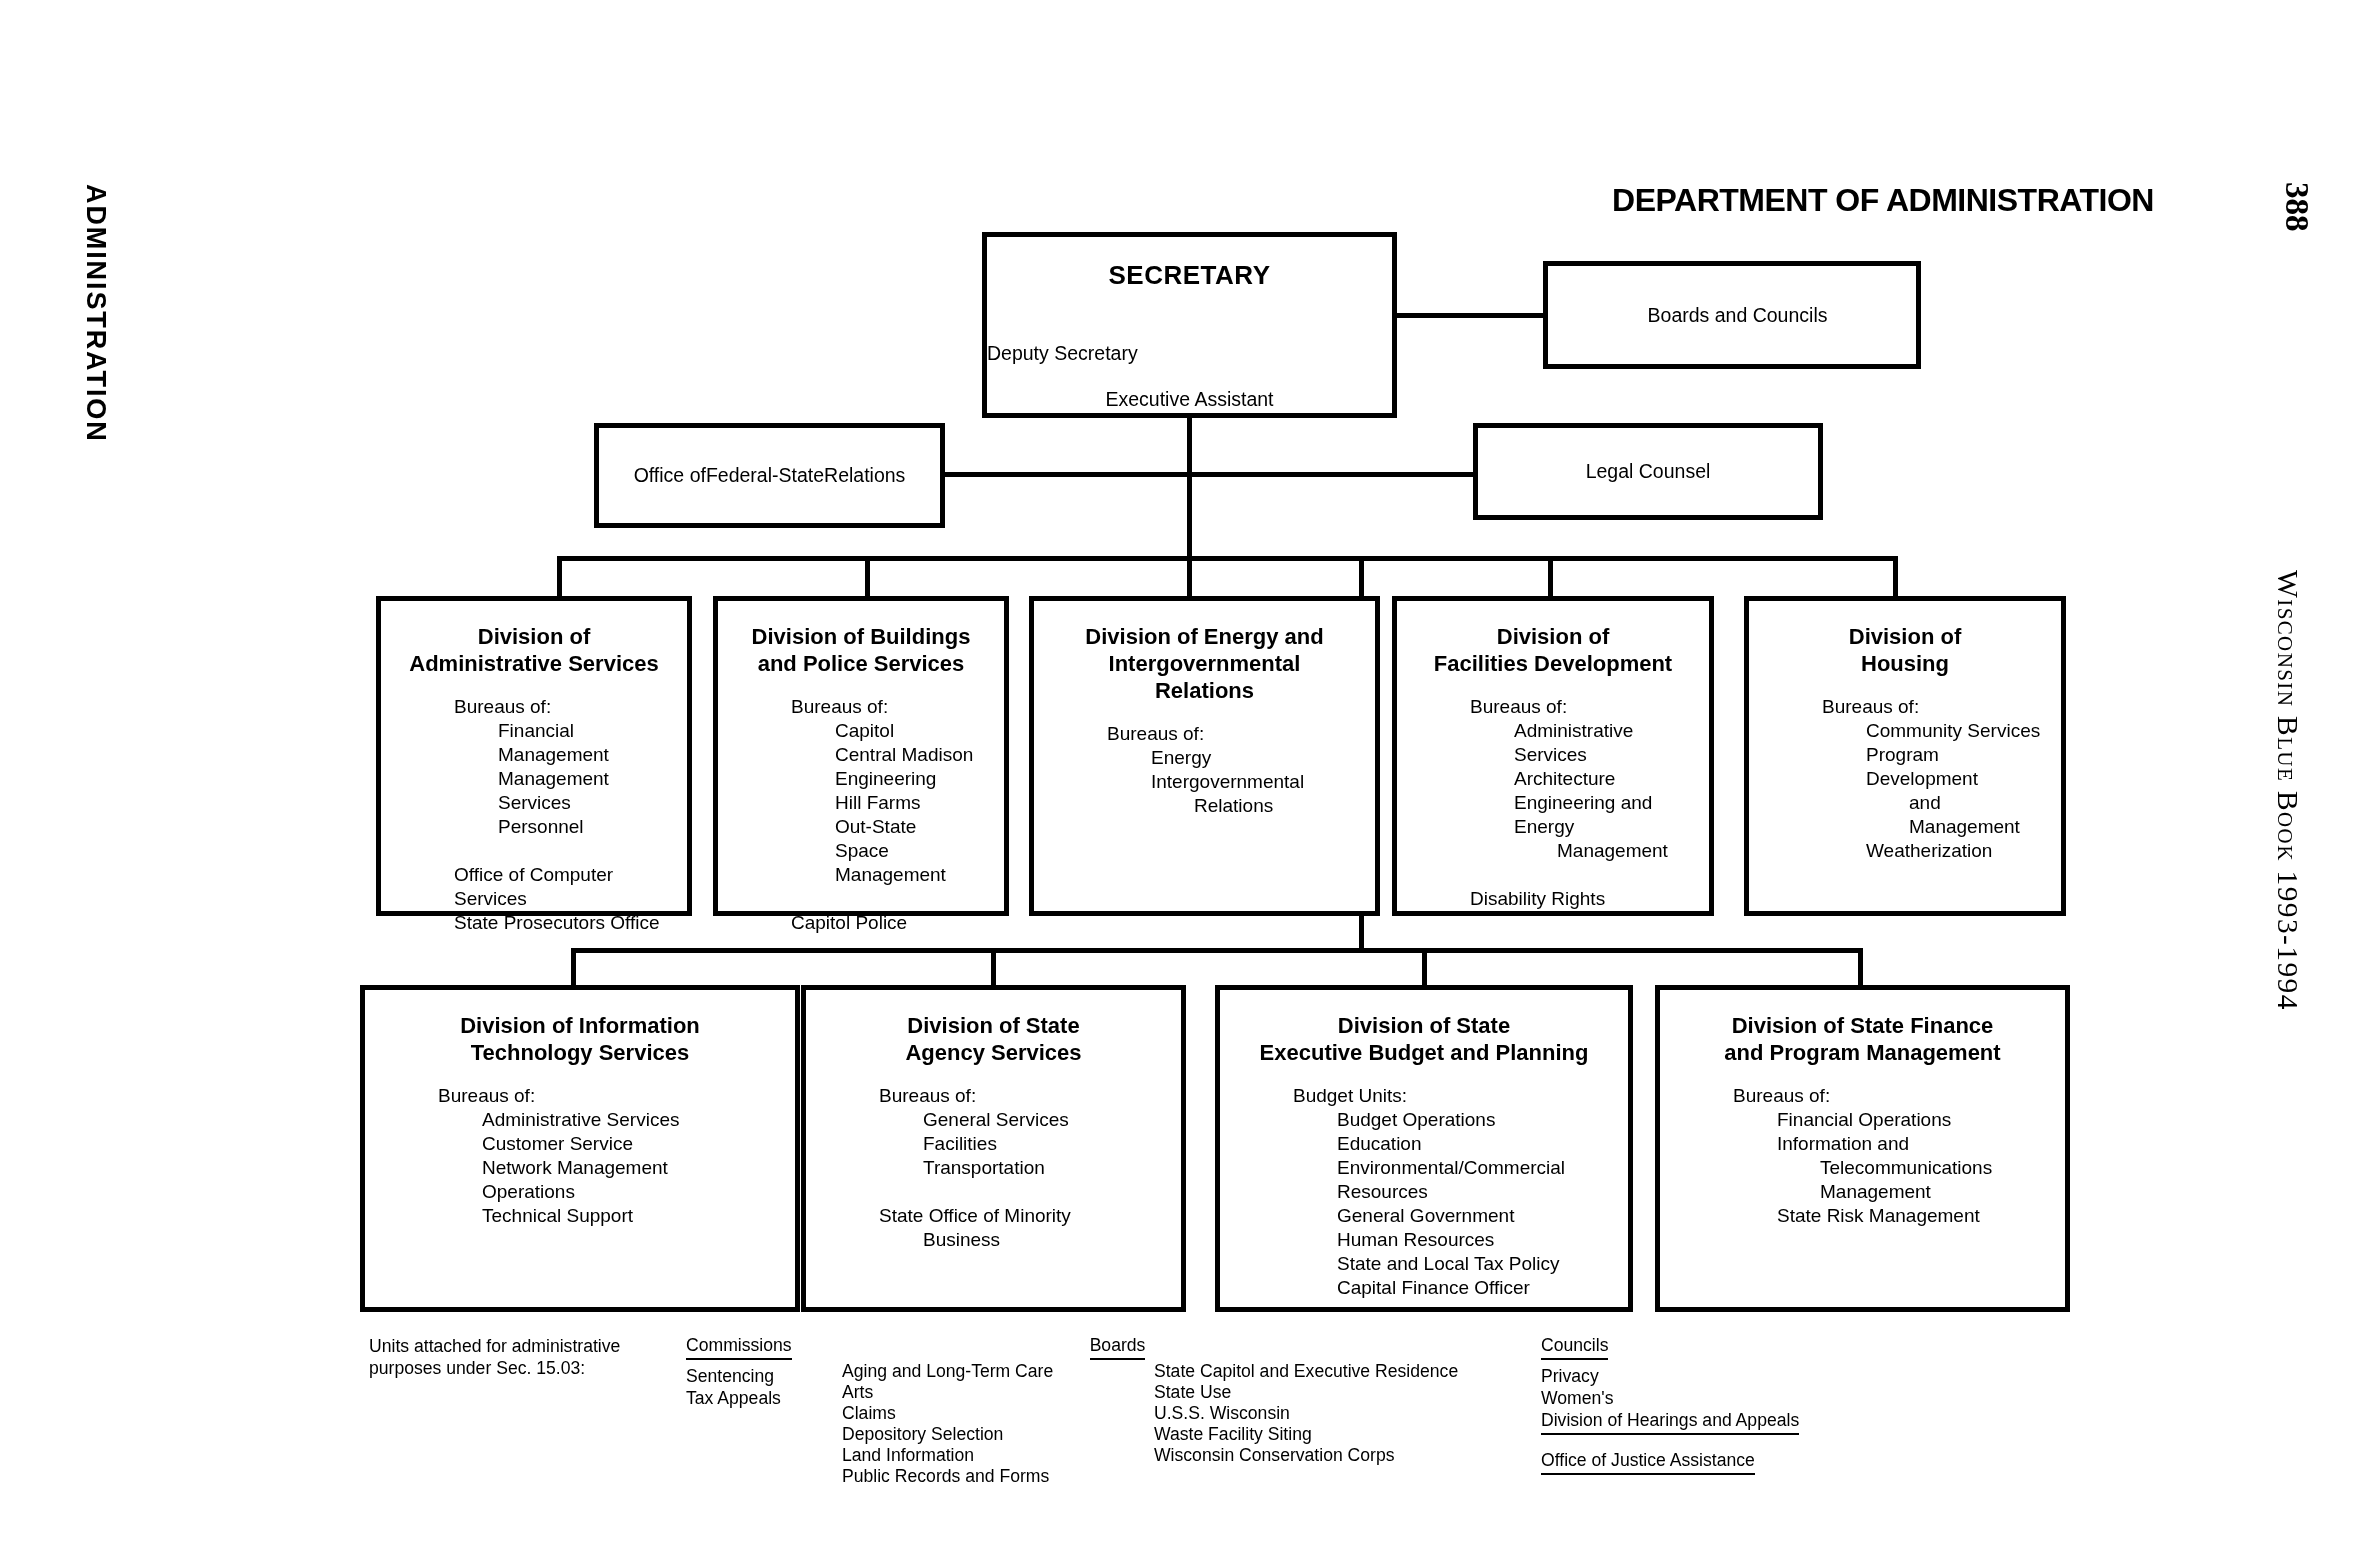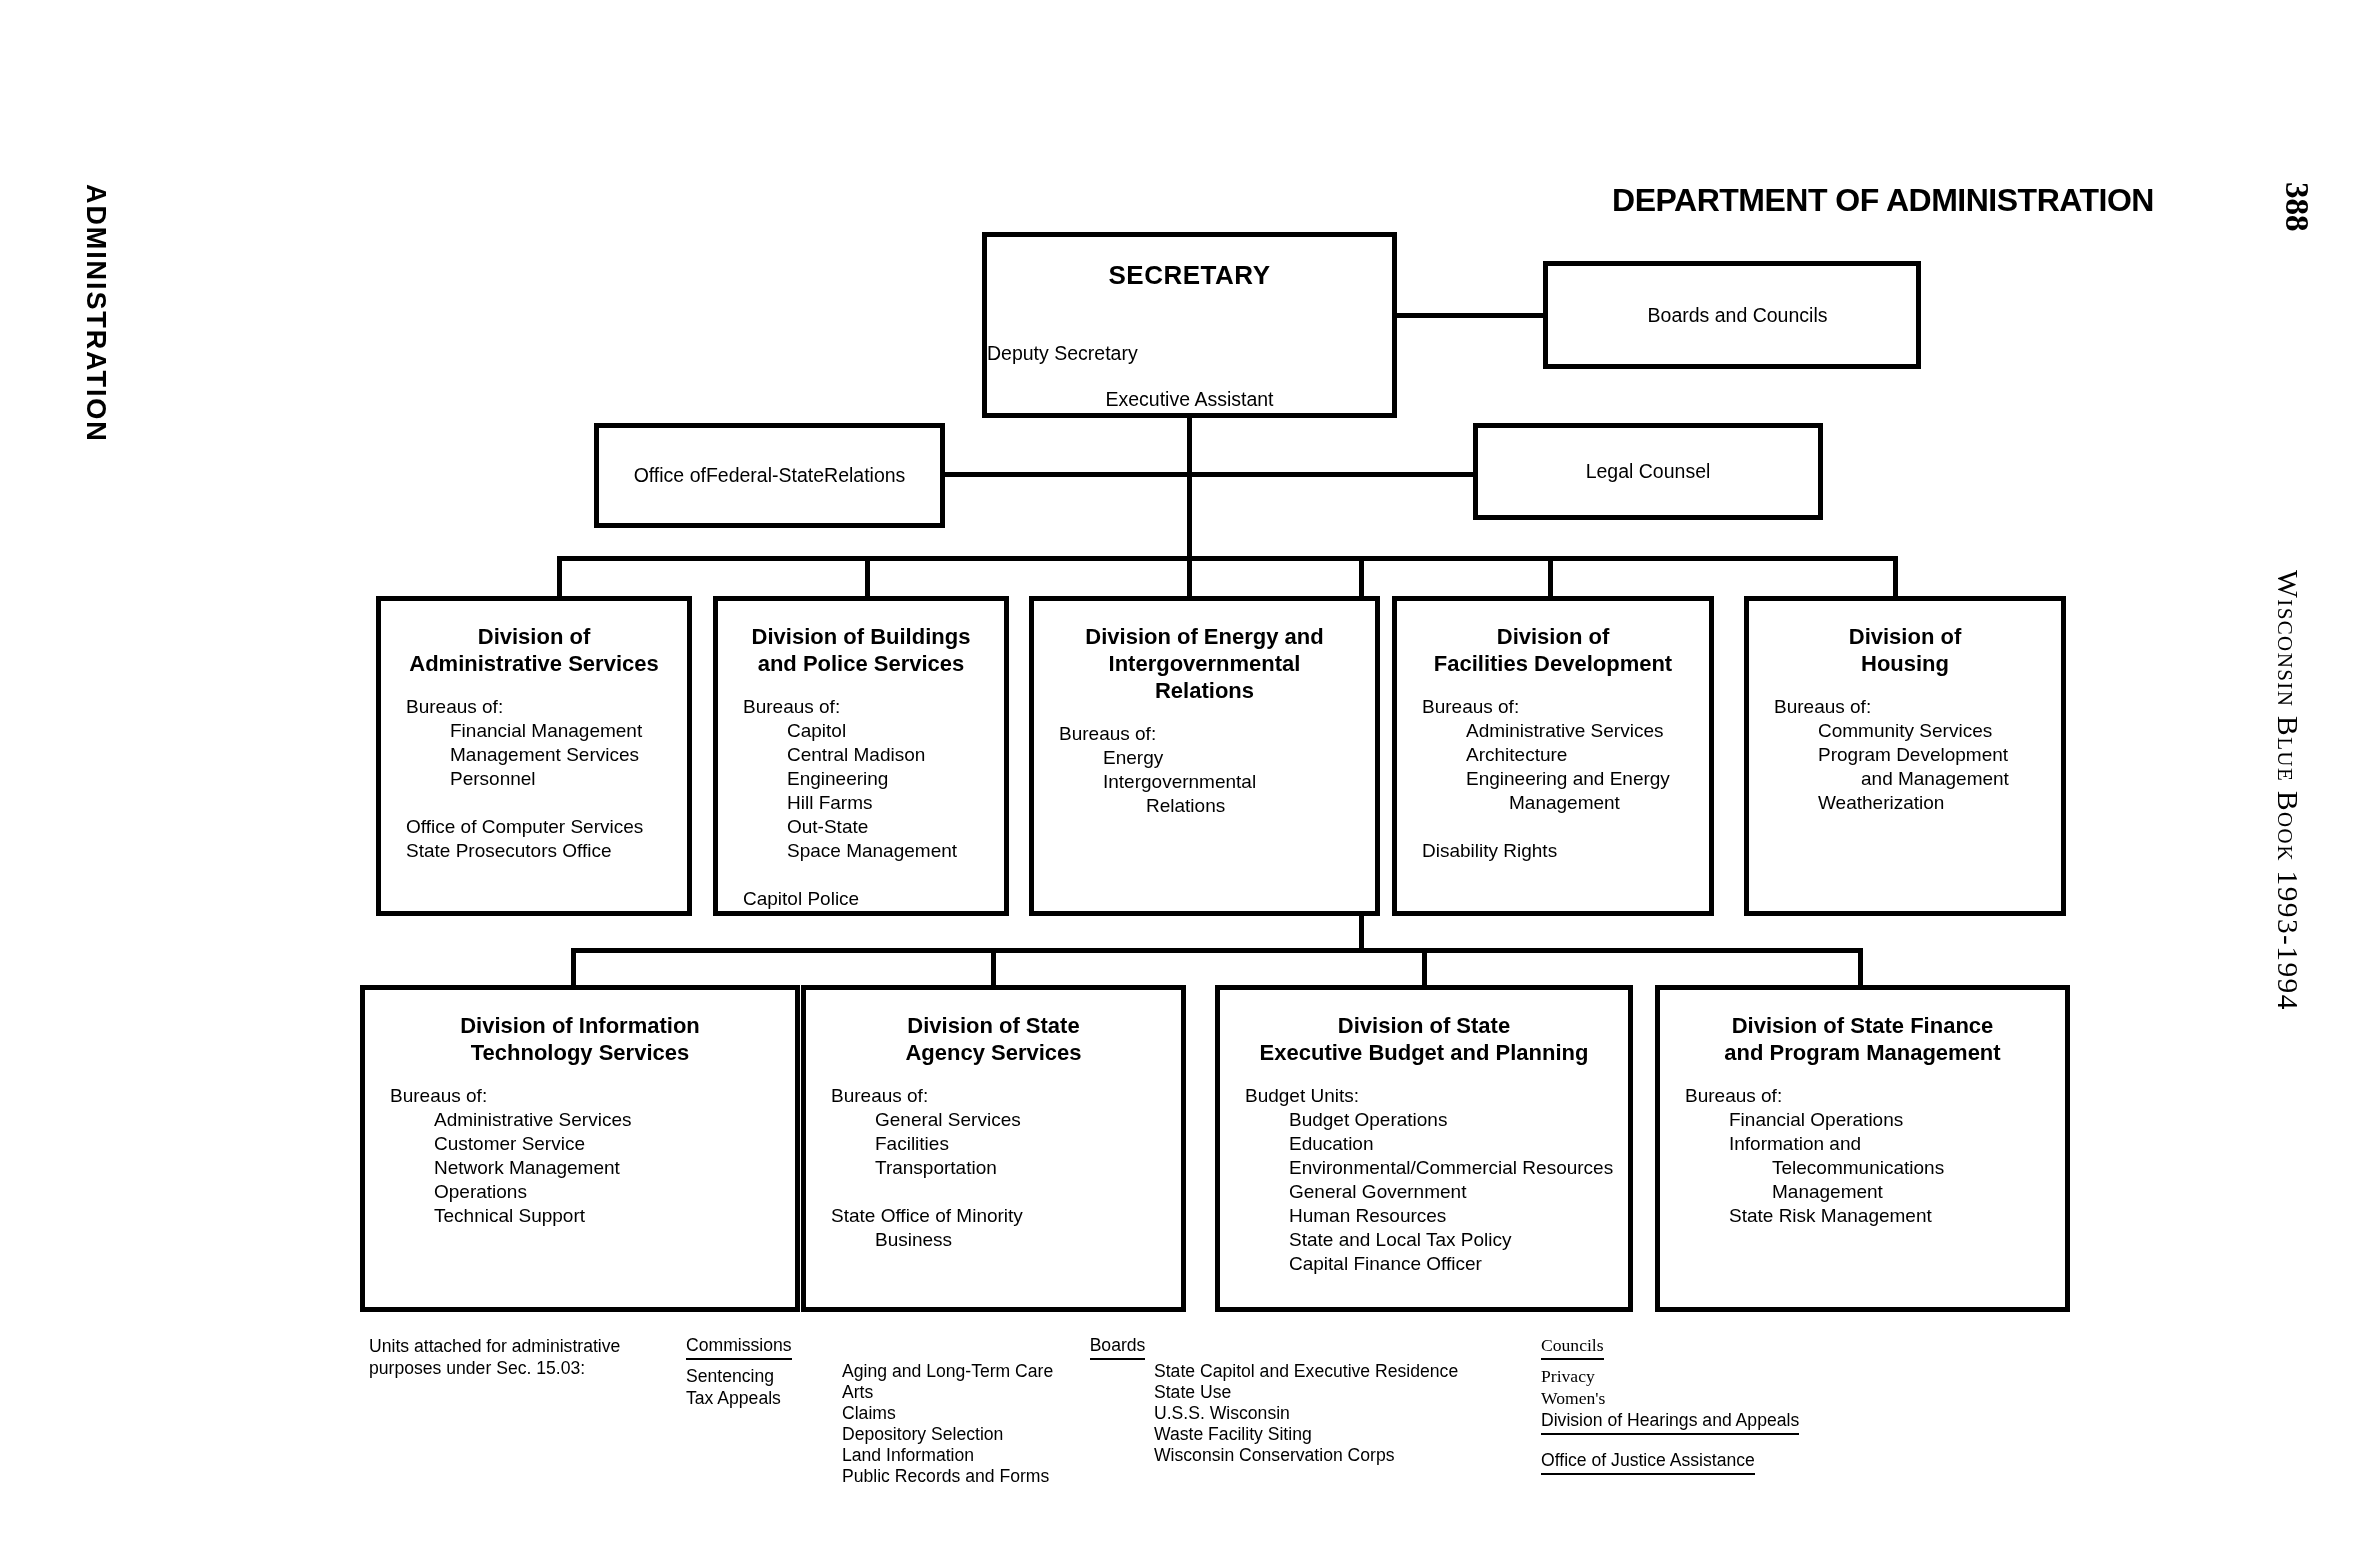--- a/index.html
+++ b/index.html
@@ -32,40 +32,40 @@
   .dB{left:713px;width:296px;}
   .dC{left:1029px;width:351px;}
   .dD{left:1392px;width:322px;}
   .dE{left:1744px;width:322px;}
   .dF{left:360px;width:440px;}
   .dG{left:801px;width:385px;}
   .dH{left:1215px;width:418px;}
   .dI{left:1655px;width:415px;}
 
   .box-title{margin-top:22px;text-align:center;font-size:22px;font-weight:bold;line-height:27px;}
-  .box-body{margin-top:18px;padding-left:25px;padding-right:7px;font-size:19px;line-height:24px;}
+  .box-body{margin-top:18px;padding-left:25px;padding-right:7px;font-size:19px;line-height:24px;margin-left:48px;}
   .body-line.ind-1{padding-left:44px;}
   .body-line.ind-2{padding-left:87px;}
   .body-line.gap{height:24px;}
 
   
   .conn{position:absolute;background:#000;}
 
   
   .foot{position:absolute;font-size:17.6px;}
   .u{border-bottom:2.4px solid #000;display:inline-block;padding-bottom:2.4px;}
   .note{left:369px;top:1335px;line-height:22.3px;}
   .commissions{left:686px;top:1335px;}
   .commissions .foot-item{line-height:22px;}
   .commissions-items{margin-top:4.8px;}
   .boards-header{left:1046px;top:1335px;width:143px;text-align:center;}
   .boards1{left:842px;top:1361px;}
   .boards2{left:1154px;top:1361px;}
   .foot-item{line-height:21px;}
-  .councils{left:1541px;top:1335px;font-family:Liberation Serif, serif;}
+  .councils{left:1541px;top:1335px;}
   .councils .foot-item{line-height:22px;}
   .councils-items{margin-top:4.8px;}
   .hearings{left:1541px;top:1410px;}
   .justice{left:1541px;top:1450px;}
 </style>
 </head>
 <body>
 
 <div class="page">
 

